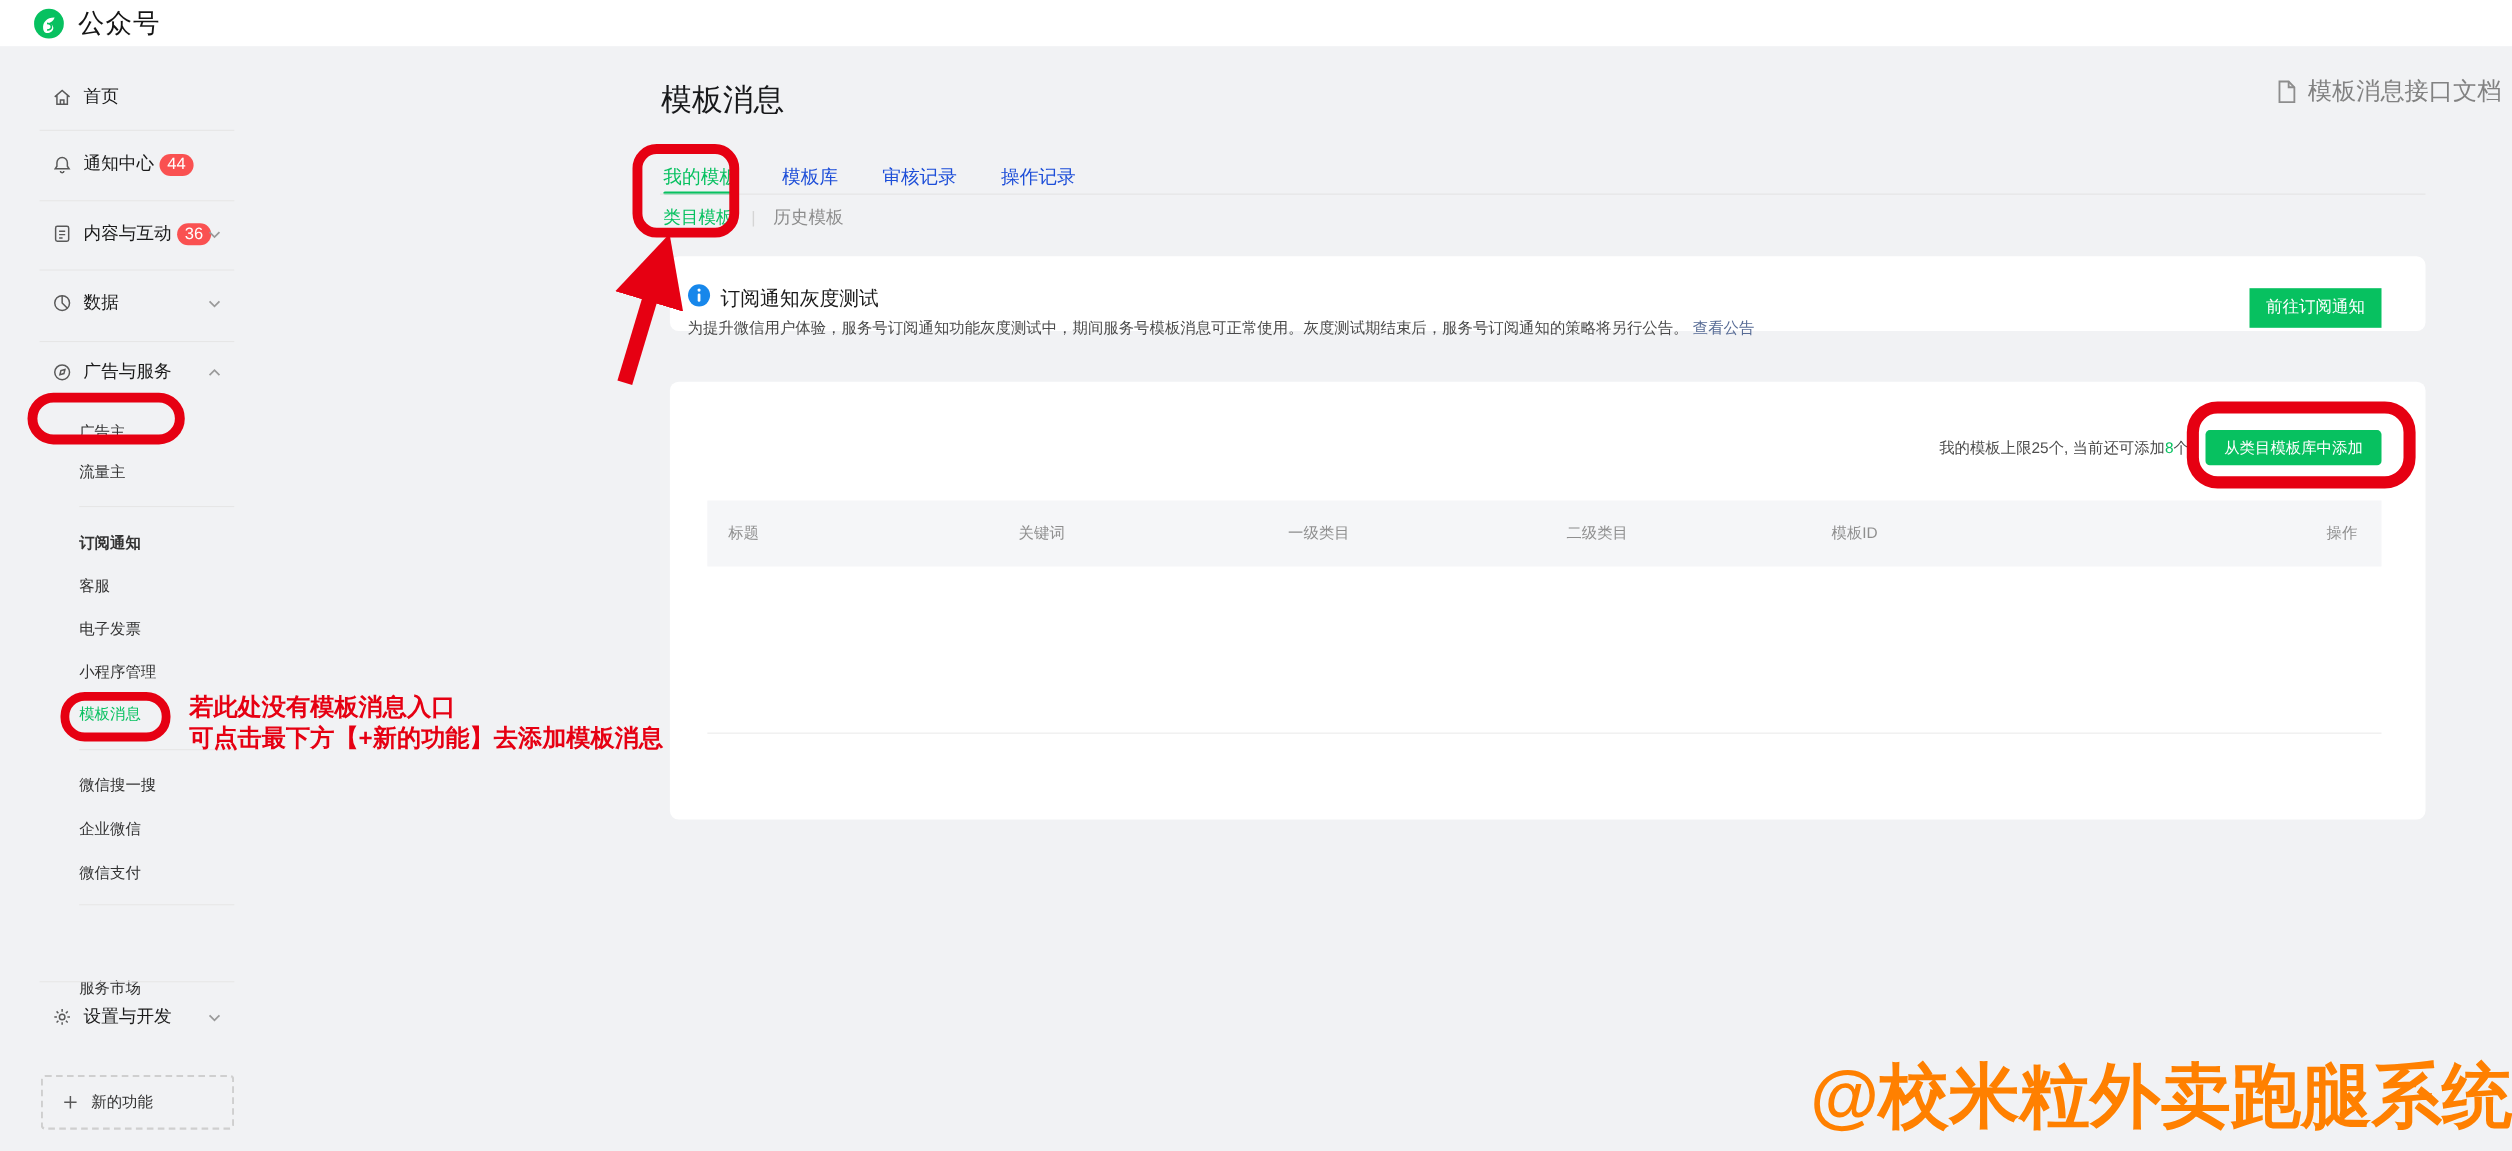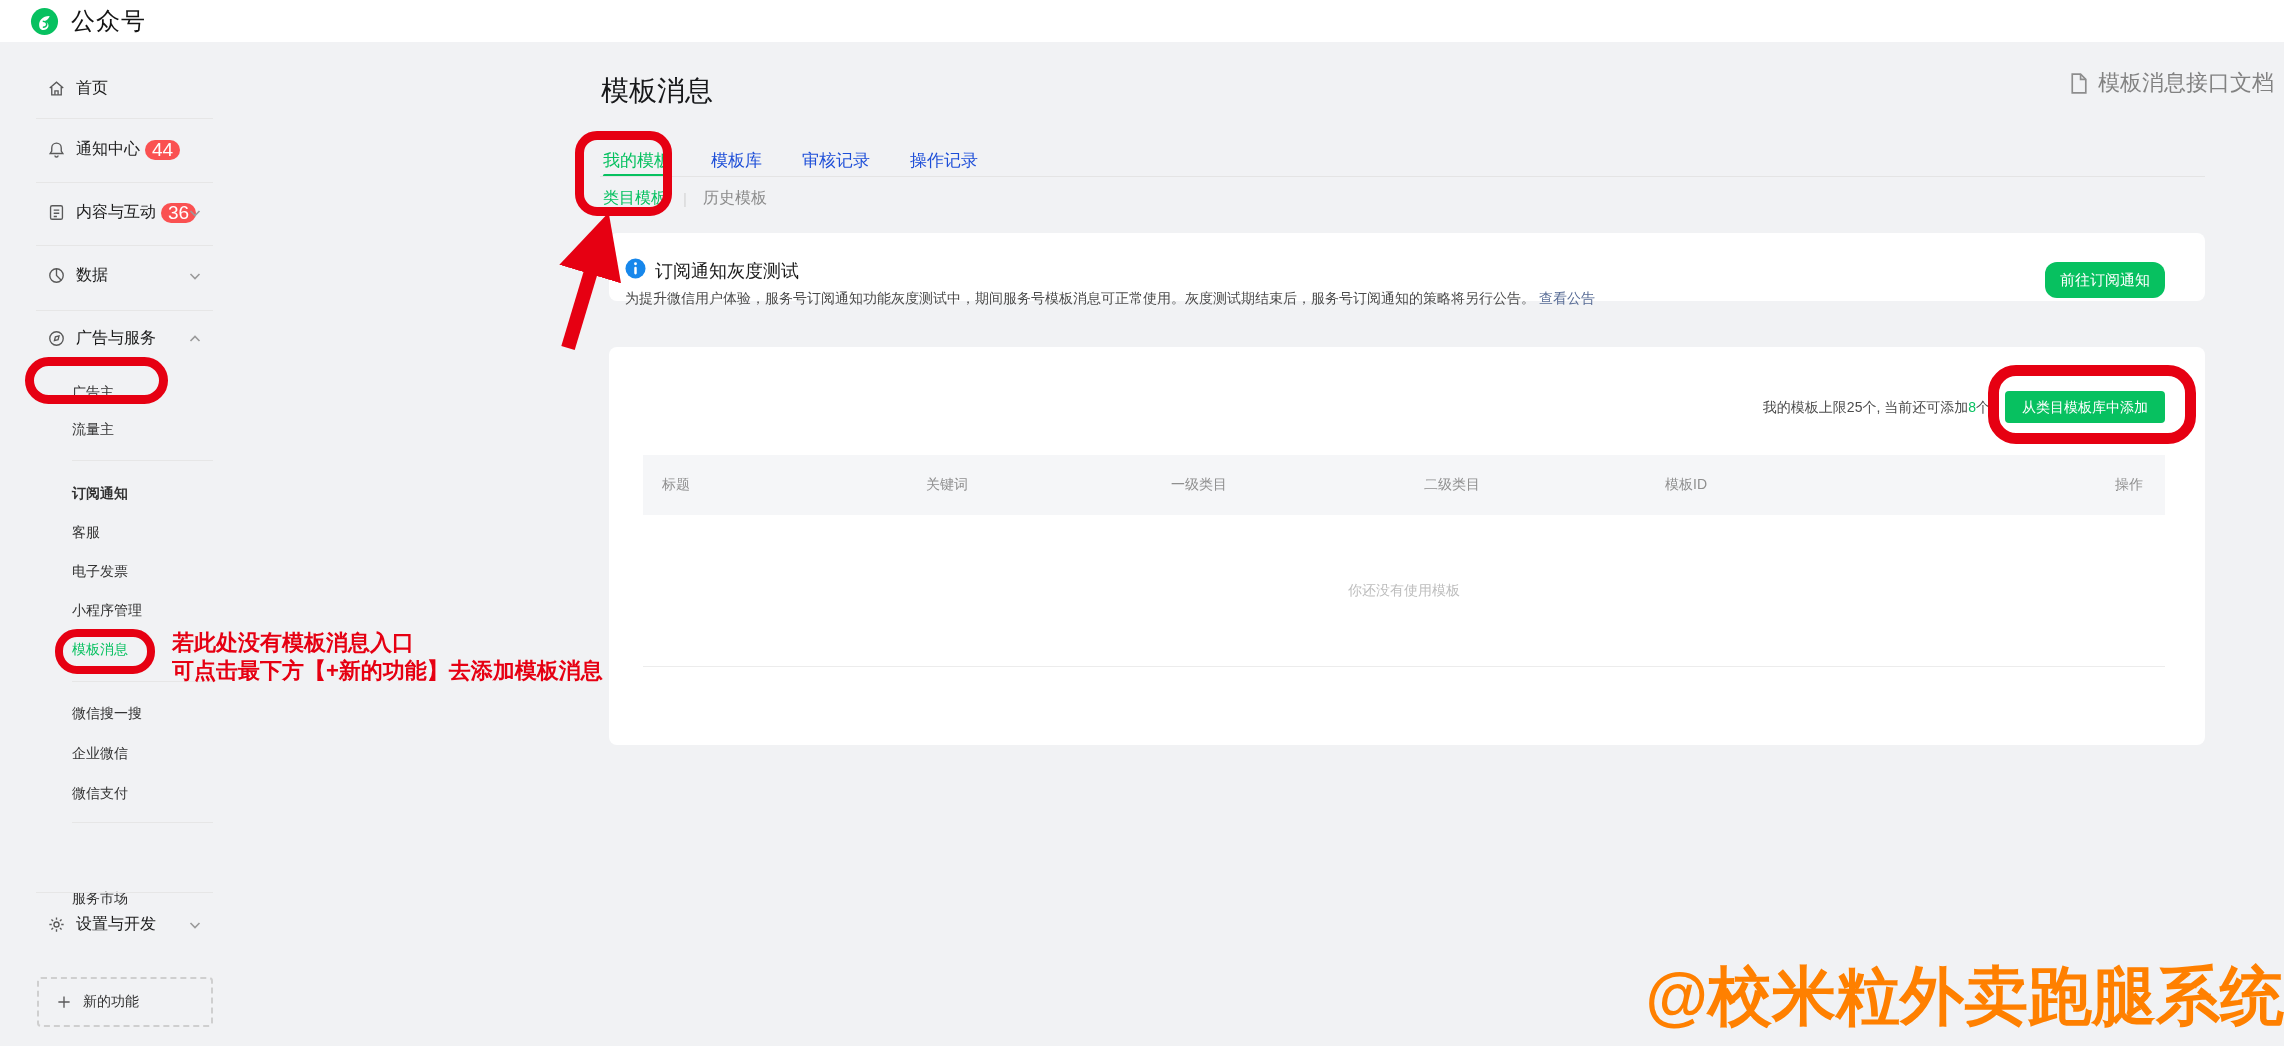--- a/index.html
+++ b/index.html
@@ -11,21 +11,21 @@
   
   .hdr{position:absolute;top:0;left:0;width:2284px;height:42px;background:#fff;
        display:flex;align-items:center;padding-left:30px;box-sizing:border-box;z-index:5;}
   .hdr-logo{width:29px;height:29px;flex:0 0 auto;}
   .hdr-title{font-size:24px;color:#141414;margin-left:12px;letter-spacing:1px;font-family:Liberation Serif, serif;}
 
   
   .sidebar{position:absolute;top:42px;left:0;width:300px;bottom:0;}
   .s-item{position:absolute;left:47px;display:flex;align-items:center;font-size:16px;color:#1a1a1a;cursor:pointer;}
   .s-item .s-ico{width:19px;height:19px;margin-right:10px;flex:0 0 auto;}
-  .s-badge{margin-left:5px;background:#fa5151;color:#fff;font-size:19px;line-height:20px;
+  .s-badge{margin-left:5px;background:#fa5151;color:#fff;font-size:15px;line-height:20px;
            padding:0 7px;border-radius:10px;}
   .s-chev{position:absolute;left:186px;width:18px;height:18px;}
   .s-div{position:absolute;height:1px;background:#e6e6e6;}
   .s-sub{position:absolute;left:72px;font-size:14px;color:#333;cursor:pointer;line-height:18px;}
   .s-sub.active{color:#07c160;}
   .newfn{position:absolute;left:37px;top:935px;width:176px;height:50px;border:2px dashed #cfcfcf;
          border-radius:4px;box-sizing:border-box;display:flex;align-items:center;cursor:pointer;}
   .newfn .s-ico{width:18px;height:18px;margin:0 10px 0 16px;}
   .newfn span{font-size:14px;color:#333;}
 
@@ -46,21 +46,21 @@
   .subtab.active{color:#07c160;}
   .subtab.inactive{color:#8c8c8c;}
   .subtab-sep{color:#d5d5d5;margin:0 16px;font-size:15px;}
 
   
   .notice{position:absolute;left:609px;top:233px;width:1596px;height:68px;background:#fff;border-radius:8px;}
   .notice-ico{position:absolute;left:16px;top:25px;width:21px;height:21px;}
   .notice-title{position:absolute;left:46px;top:26px;font-size:18px;color:#1a1a1a;}
   .notice-body{position:absolute;left:16px;top:57px;font-size:14px;color:#4a4a4a;white-space:nowrap;}
   .notice-link{color:#576b95;cursor:pointer;}
-  .btn-green{background:#07c160;color:#fff;border:none;border-radius:12px;cursor:pointer;
+  .btn-green{background:#07c160;color:#fff;border:none;border-radius:0;cursor:pointer;
              font-family:"Liberation Sans", sans-serif;}
   .notice-btn{position:absolute;right:40px;top:29px;height:36px;line-height:36px;padding:0 15px;font-size:15px;}
 
   
   .tcard{position:absolute;left:609px;top:347px;width:1596px;height:398px;background:#fff;border-radius:8px;}
   .quota{position:absolute;right:215px;top:52px;font-size:14px;color:#4c4c4c;white-space:nowrap;margin-left:12px;}
   .quota-hl{color:#07c160;}
   .add-btn{position:absolute;right:40px;top:44px;height:32px;line-height:32px;padding:0 17px;
            font-size:14px;border-radius:4px;}
   .thead{position:absolute;left:34px;top:108px;width:1522px;height:60px;background:#f5f6f8;
@@ -235,21 +235,20 @@
   <button class="btn-green add-btn">从类目模板库中添加</button>
 
   <div class="thead">
     <span>标题</span>
     <span>关键词</span>
     <span>一级类目</span>
     <span>二级类目</span>
     <span>模板ID</span>
     <span class="th-op">操作</span>
   </div>
-  <div class="t-empty">你还没有使用模板</div>
   <div class="t-div"></div>
 </div>
 
 <div class="ann ann-ads"></div>
 <div class="ann ann-tmpl"></div>
 <div class="ann ann-tabs"></div>
 <div class="ann ann-addbtn"></div>
 
 <div class="ann-note">
   <div>若此处没有模板消息入口</div>

